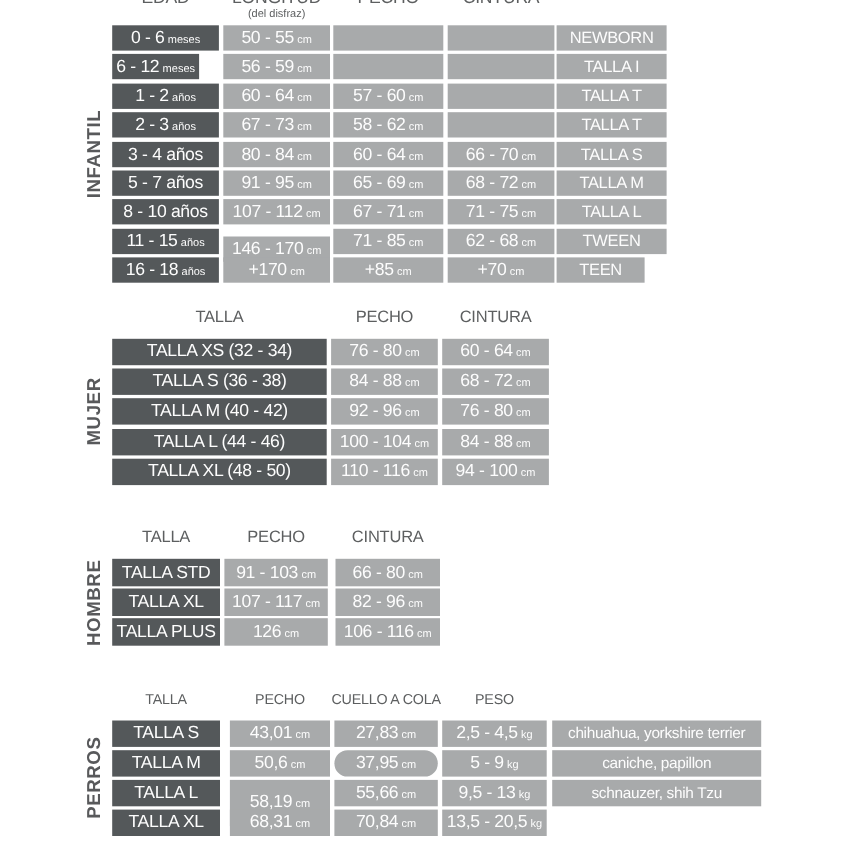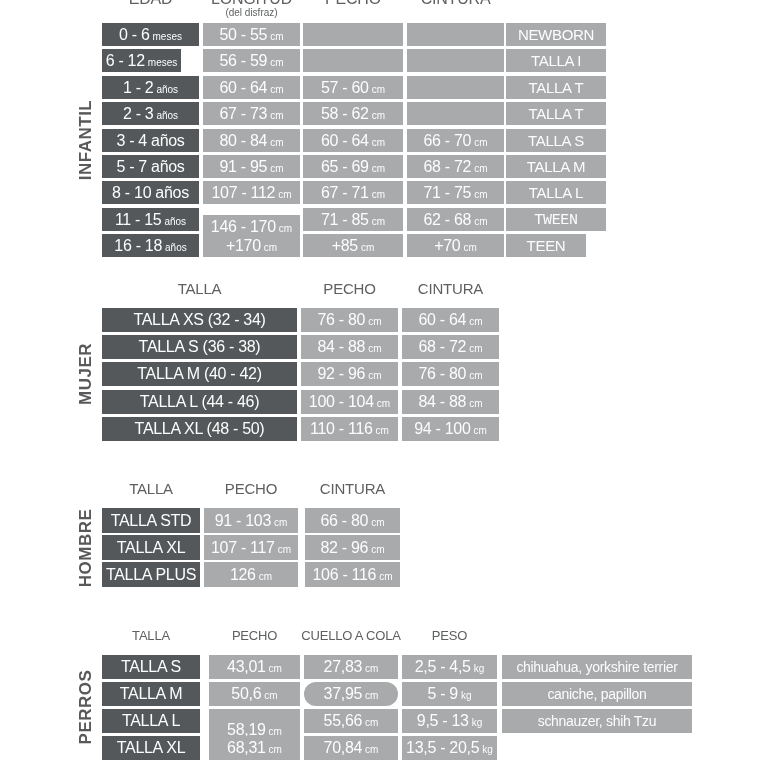--- a/index.html
+++ b/index.html
@@ -154,21 +154,21 @@
       </div>
       <div class="cell light" style="left: 203px; top: 200px; width: 97px; height: 23px; margin-top: 15px;">
         <span class="t"><span class="v">146 - 170</span><span class="u">cm</span></span>
       </div>
       <div class="cell light" style="left: 303px; top: 208px; width: 100px; height: 23px;">
         <span class="t"><span class="v">71 - 85</span><span class="u">cm</span></span>
       </div>
       <div class="cell light" style="left: 407px; top: 208px; width: 97px; height: 23px;">
         <span class="t"><span class="v">62 - 68</span><span class="u">cm</span></span>
       </div>
-      <div class="cell light" style="left: 506px; top: 208px; width: 100px; height: 23px; font-family: Liberation Mono, monospace;">
+      <div class="cell light" style="left: 506px; top: 208px; width: 100px; height: 23px;">
         <span class="t"><span class="v" style="font-size: 15px;">TWEEN</span></span>
       </div>
       <div class="cell dark" style="left: 102px; top: 234px; width: 97px; height: 23px;">
         <span class="t"><span class="v">16 - 18</span><span class="u">años</span></span>
       </div>
       <div class="cell light" style="left: 203px; top: 234px; width: 97px; height: 23px;">
         <span class="t"><span class="v">+170</span><span class="u">cm</span></span>
       </div>
       <div class="cell light" style="left: 303px; top: 234px; width: 100px; height: 23px;">
         <span class="t"><span class="v">+85</span><span class="u">cm</span></span>

